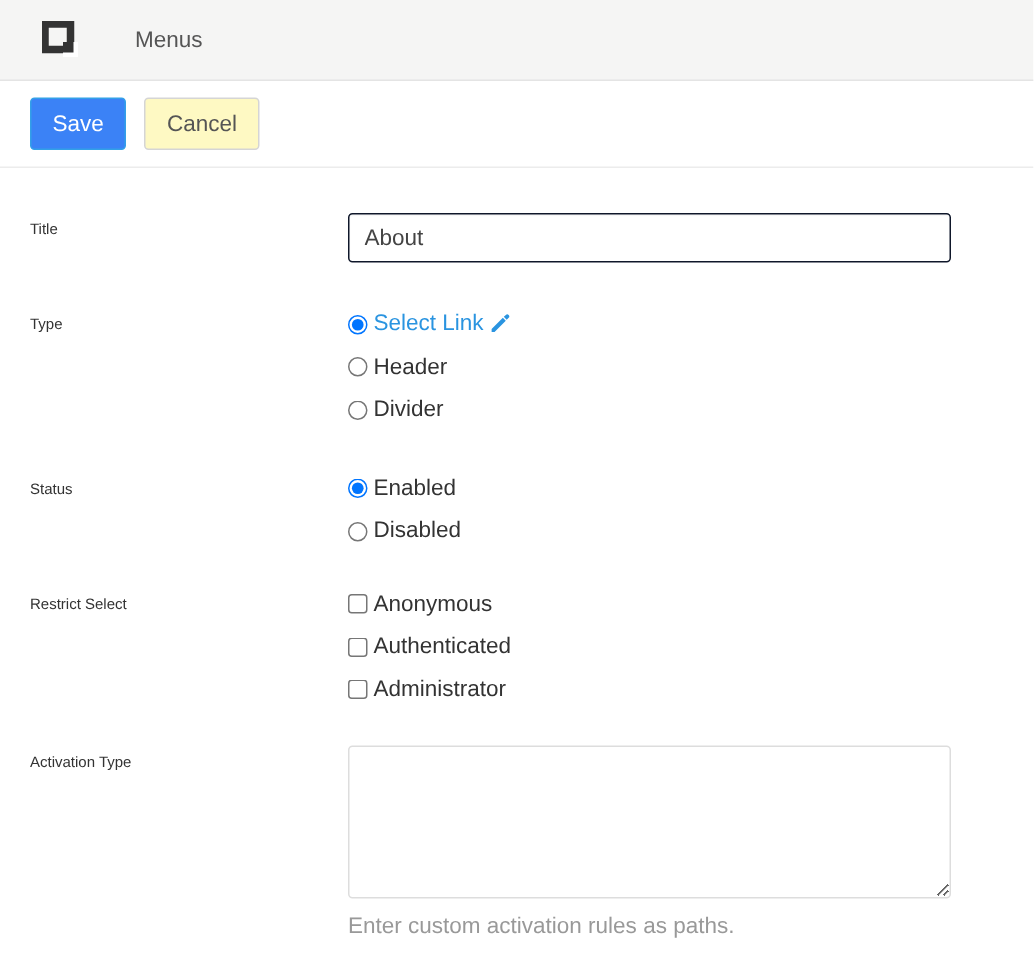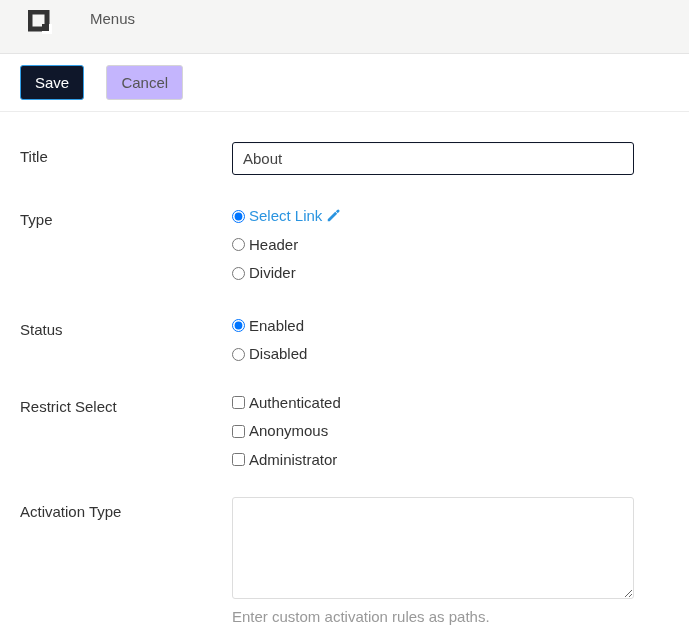--- a/index.html
+++ b/index.html
@@ -8,20 +8,21 @@
     font-size: 15px;
     color: #333;
     background: #fff;
     width: 689px;
   }
   .header {
     background: #f5f5f4;
     border-bottom: 1px solid #e4e4e4;
     padding: 10px 20px 10px 28px;
     display: flex;
+    align-items: center;
     height: 54px;
   }
   .logo {
     width: 26px;
     height: 26px;
     position: relative;
     margin-right: 36px;
   }
   .logo svg { display: block; }
   .header-title {
@@ -34,44 +35,44 @@
   }
   .btn {
     display: inline-block;
     padding: 8px 14px;
     font-size: 15px;
     border-radius: 3px;
     border: 1px solid transparent;
     cursor: pointer;
   }
   .btn-primary {
-    background: #0f172a;
+    background: #3b82f6;
     color: #fff;
     border-color: #33a0e8;
-    margin-right: 18px;
+    margin-right: 8px;
   }
   .btn-default {
-    background: #c4b5fd;
+    background: #fef9c3;
     color: #555;
     border: 1px solid #d5d5d5;
   }
   .form {
     padding: 30px 20px 20px 20px;
   }
   .row {
     display: flex;
     align-items: flex-start;
     margin-bottom: 30px;
   }
   .row.compact { margin-bottom: 26px; }
   .label-col {
     width: 212px;
     padding-top: 6px;
     color: #333;
-    font-size: 15px;
+    font-size: 10px;
   }
   .control-col {
     flex: 1;
     max-width: 402px;
   }
   .text-input {
     width: 100%;
     padding: 7px 10px;
     font-size: 15px;
     border: 1px solid #0f172a;
@@ -174,25 +175,25 @@
         <span>Disabled</span>
       </div>
     </div>
   </div>
 
   <div class="row compact">
     <div class="label-col">Restrict Select</div>
     <div class="control-col">
       <div class="opt">
         <input type="checkbox" style="">
+        <span>Anonymous</span>
+      </div>
+      <div class="opt">
+        <input type="checkbox" style="">
         <span>Authenticated</span>
-      </div>
-      <div class="opt">
-        <input type="checkbox" style="">
-        <span>Anonymous</span>
       </div>
       <div class="opt">
         <input type="checkbox" style="">
         <span>Administrator</span>
       </div>
     </div>
   </div>
 
   <div class="row">
     <div class="label-col">Activation Type</div>

